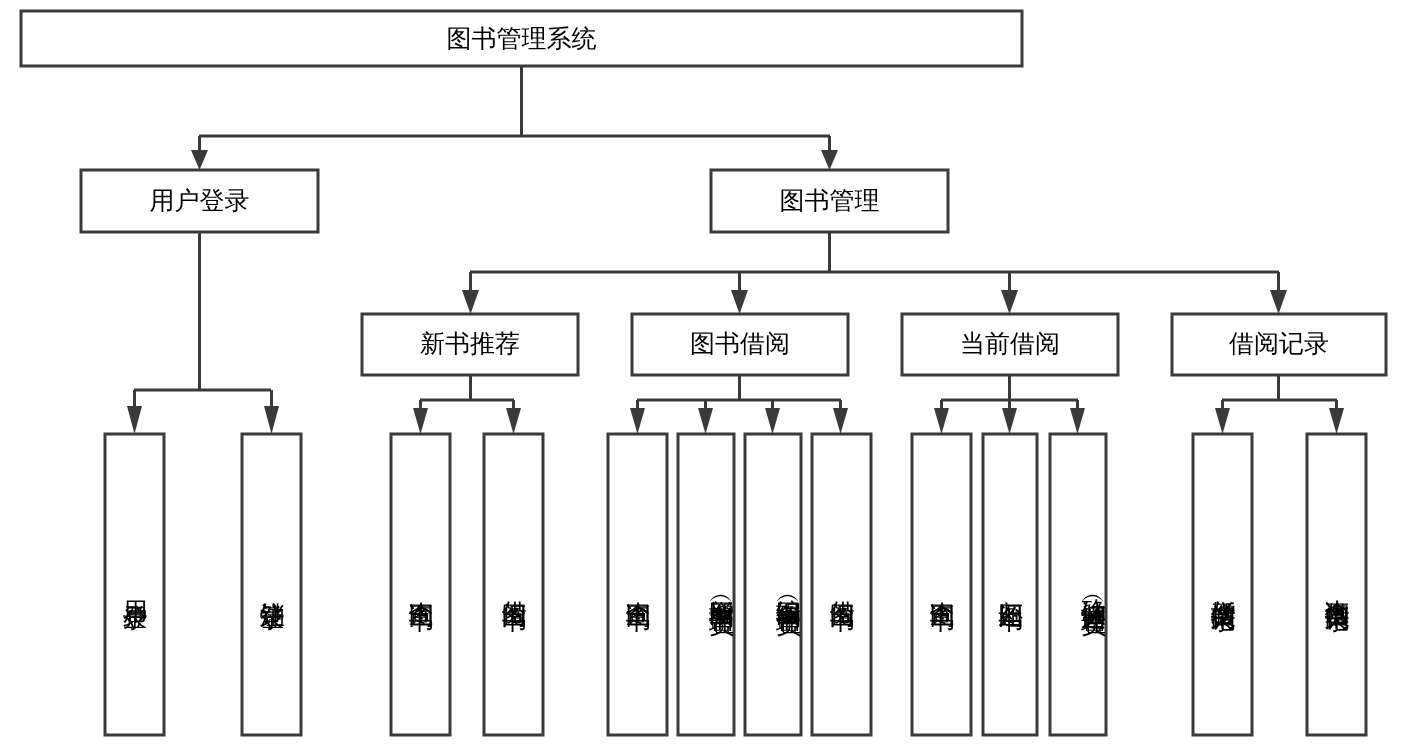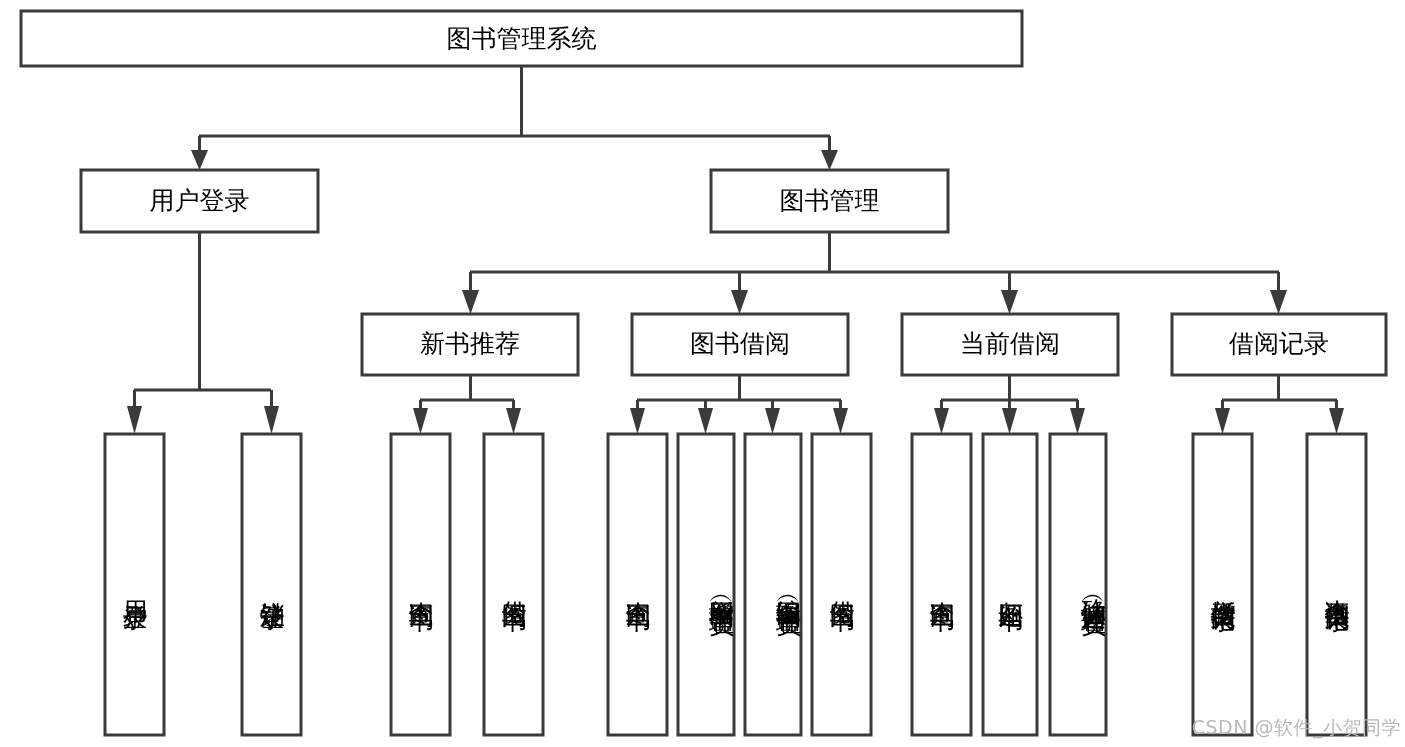--- a/index.html
+++ b/index.html
@@ -218,14 +218,13 @@
   <div class="node-label-v" style="left:745px; top:440px; width:56px; height:295px; display:flex; align-items:flex-start; justify-content:center;">编辑图书（管理员）</div>
   <div class="node-label-v" style="left:812px; top:434px; width:59px; height:301px; display:flex; align-items:center; justify-content:center;">借阅图书</div>
 
   <div class="node-label-v" style="left:912px; top:434px; width:59px; height:301px; display:flex; align-items:center; justify-content:center;">查询图书</div>
   <div class="node-label-v" style="left:983px; top:434px; width:54px; height:301px; display:flex; align-items:center; justify-content:center;">归还图书</div>
   <div class="node-label-v" style="left:1050px; top:440px; width:56px; height:295px; display:flex; align-items:flex-start; justify-content:center;">确认归还（管理员）</div>
 
   <div class="node-label-v" style="left:1193px; top:434px; width:59px; height:301px; display:flex; align-items:center; justify-content:center;">新增借阅记录</div>
   <div class="node-label-v" style="left:1307px; top:434px; width:59px; height:301px; display:flex; align-items:center; justify-content:center;">查询借阅记录</div>
 
-  <div class="watermark">CSDN @软件_小贺同学</div>
 </div>
 
 </body></html>

